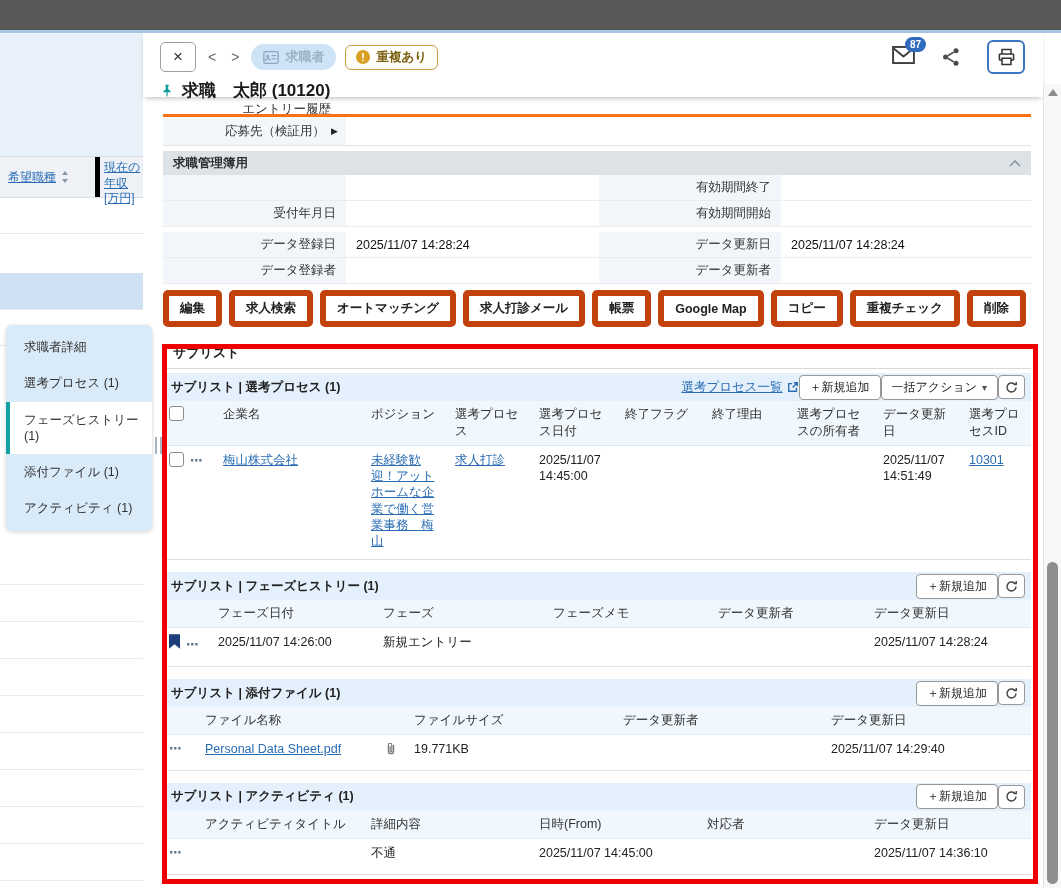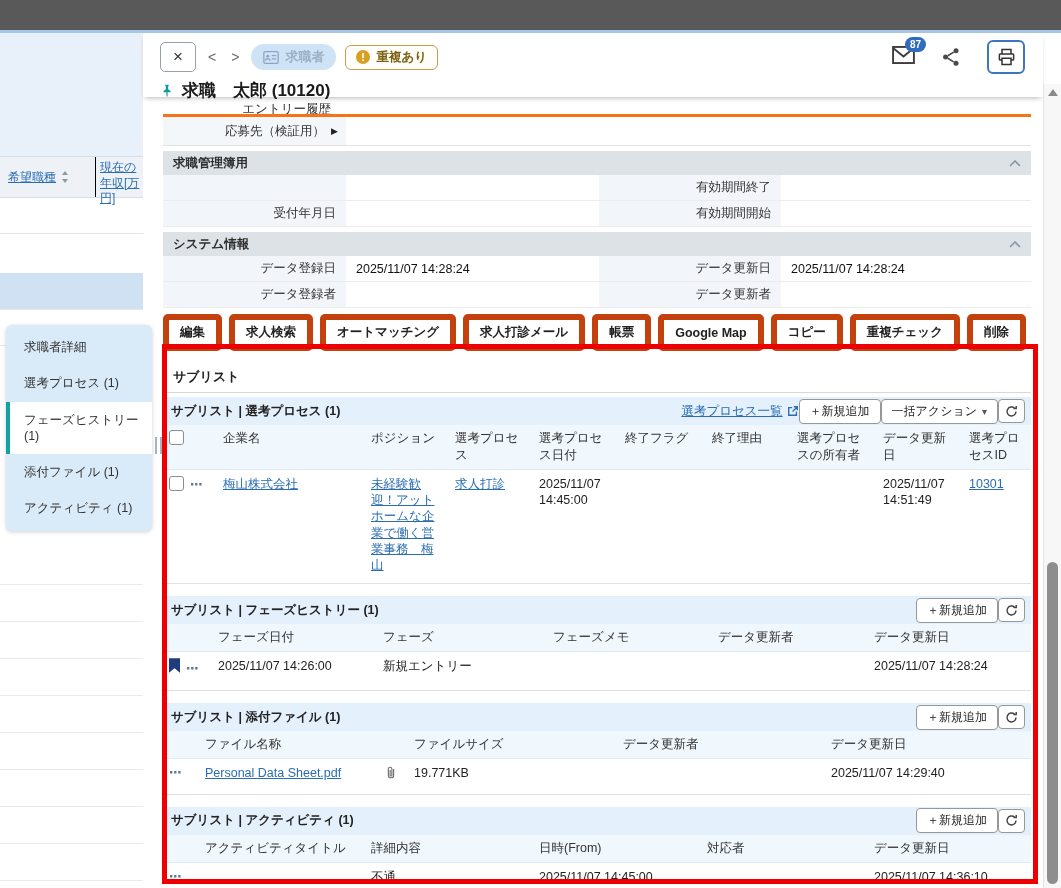--- a/index.html
+++ b/index.html
@@ -9,21 +9,21 @@
 
   .topbar { position:absolute; left:0; top:0; width:1061px; height:30px; background:#595959; }
   .blueline { position:absolute; left:0; top:30px; width:1061px; height:3px; background:#a6c6e6; }
 
   
   .leftcol { position:absolute; left:0; top:33px; width:143px; height:855px; background:#fff; }
   .left-blue { position:absolute; left:0; top:0; width:143px; height:123px; background:#e8f1fa; }
   .lt-header { position:absolute; left:0; top:123px; width:143px; height:42px; background:#eef2f7;
     border-top:1px solid #d9dee4; border-bottom:1px solid #d9dee4; display:flex; font-size:12px; }
   .lt-cell1 { width:95px; display:flex; align-items:center; gap:5px; padding-left:8px; }
-  .lt-cell2 { flex:1; border-left:1px solid #000000; padding:3px 2px 8px 4px; line-height:1.3; }
+  .lt-cell2 { flex:1; border-left:5px solid #000000; padding:3px 2px 8px 4px; line-height:1.3; }
   .lline { position:absolute; left:0; width:143px; height:1px; background:#e7e7e7; }
   .lhl { position:absolute; left:0; top:240px; width:143px; height:36px; background:#cfe1f3; }
   .left-bottom { position:absolute; left:0; top:515px; width:143px; height:340px;
     background:repeating-linear-gradient(to bottom,#ffffff 0 36px,#eaeaea 36px 37px); }
   .left-menu { position:absolute; left:6px; top:325px; width:146px; background:#d9eaf8;
     border-radius:6px; box-shadow:0 1px 4px rgba(0,0,0,.18); padding:4px 0; z-index:5; }
   .menu-item { padding:10px 8px 10px 18px; font-size:12.5px; color:#333; line-height:1.3; cursor:pointer; }
   .menu-item.active { background:#fff; border-left:4px solid #11a3a3; padding-left:14px; }
   .resize-handle { position:absolute; left:155px; top:437px; width:7px; height:17px;
     border-left:2px solid #a8b4bf; border-right:2px solid #a8b4bf; z-index:6; }
@@ -229,26 +229,20 @@
       </div>
       <div class="frow">
         <div class="flabel">受付年月日</div>
         <div class="fvalue"></div>
         <div class="flabel">有効期間開始</div>
         <div class="fvalue"></div>
       </div>
     </div>
 
     <div class="fsection">
-      <div class="fsec-head">
-        <span>システム情報</span>
-        <svg class="chev" width="12" height="7" viewBox="0 0 12 7" fill="none" stroke="currentColor" stroke-width="1.6">
-            <path d="M1 6l5-5 5 5"></path>
-          </svg>
-      </div>
       <div class="frow">
         <div class="flabel">データ登録日</div>
         <div class="fvalue">2025/11/07 14:28:24</div>
         <div class="flabel">データ更新日</div>
         <div class="fvalue">2025/11/07 14:28:24</div>
       </div>
       <div class="frow">
         <div class="flabel">データ登録者</div>
         <div class="fvalue"></div>
         <div class="flabel">データ更新者</div>

